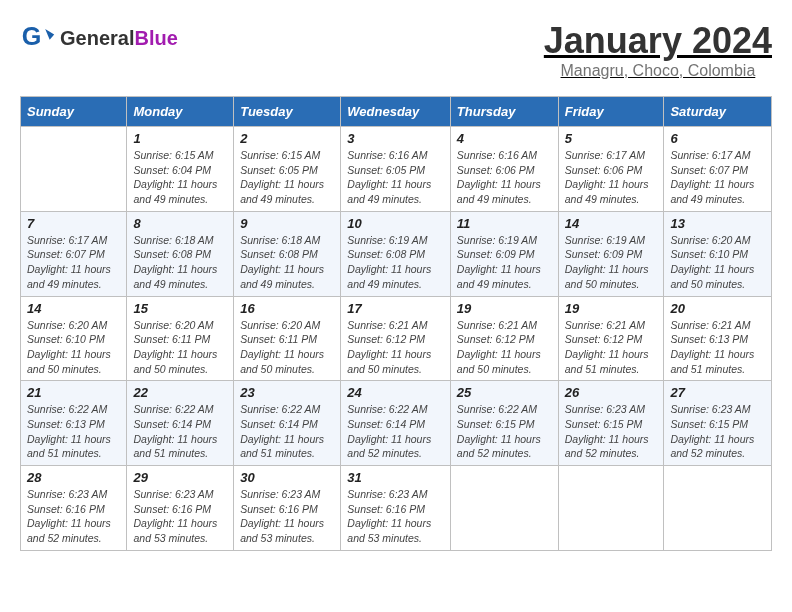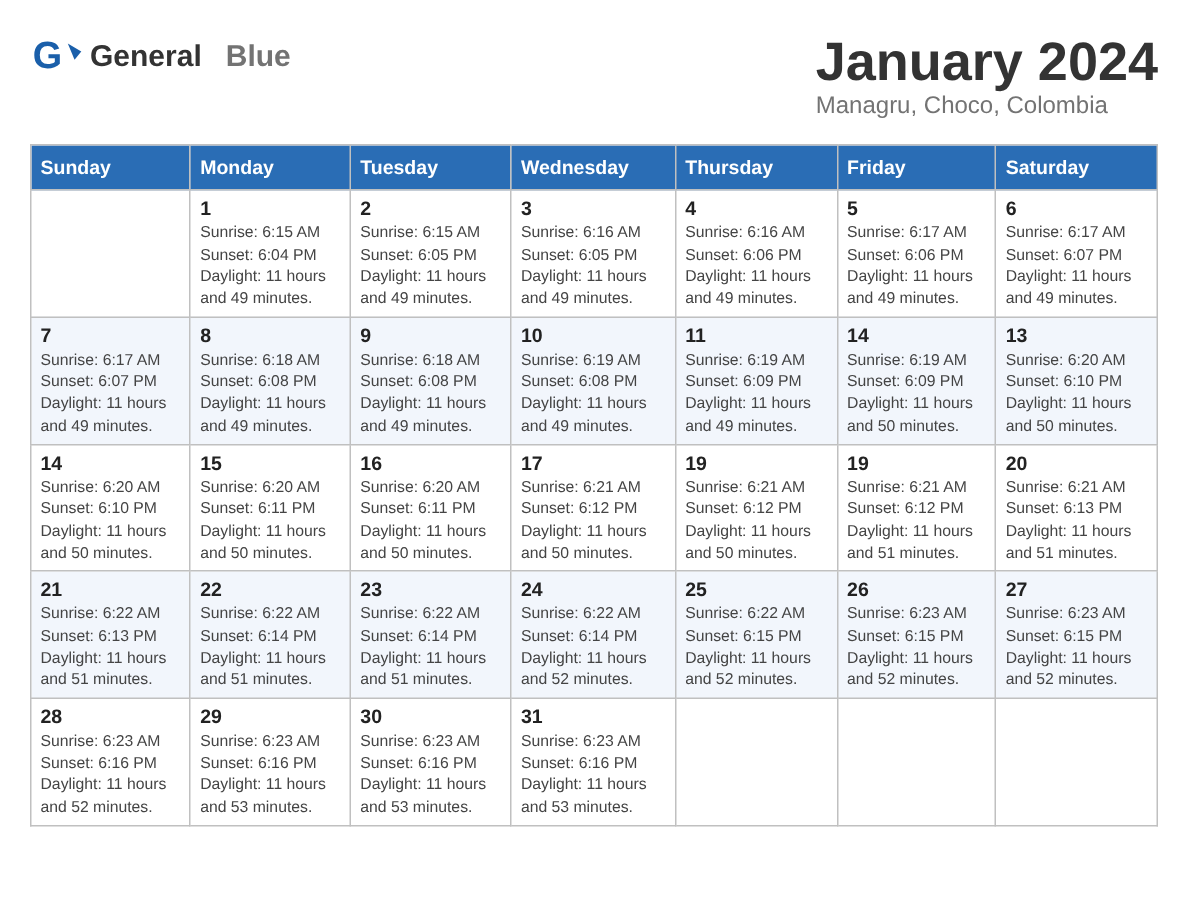--- a/index.html
+++ b/index.html
@@ -26,38 +26,40 @@
       font-size: 20px;
       font-weight: bold;
       color: #333;
       line-height: 1.1;
     }
     .logo-icon {
       width: 36px;
       height: 36px;
       margin-right: 4px;
     }
-    .logo-blue { color: #737373; margin-left: 16px; }
+    .logo-blue { color: #a21caf; }
     .logo-general { color: #333; }
     .title-area {
-      text-align: left;
+      text-align: center;
+      text-decoration: underline;
     }
     .month-title {
       font-size: 36px;
       font-weight: bold;
       color: #333;
     }
     .subtitle {
       font-size: 16px;
       color: #737373;
     }
     table {
       width: 100%;
       border-collapse: collapse;
       font-size: 11px;
+      font-style: italic;
     }
     thead tr th {
       background-color: #2a6db5;
       color: #fff;
       padding: 7px 6px;
       text-align: left;
       font-size: 13px;
       font-weight: bold;
       border: 1px solid #c0c0c0;
     }

